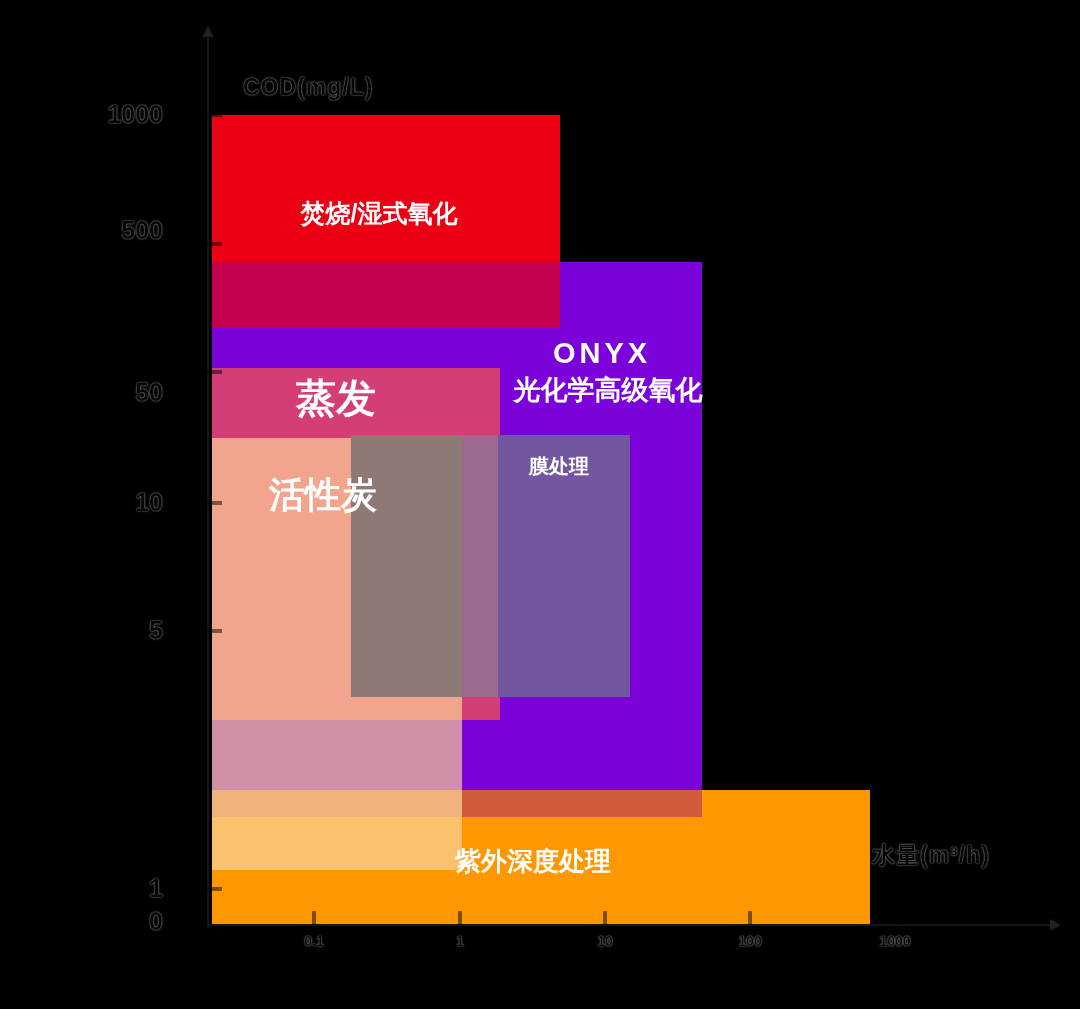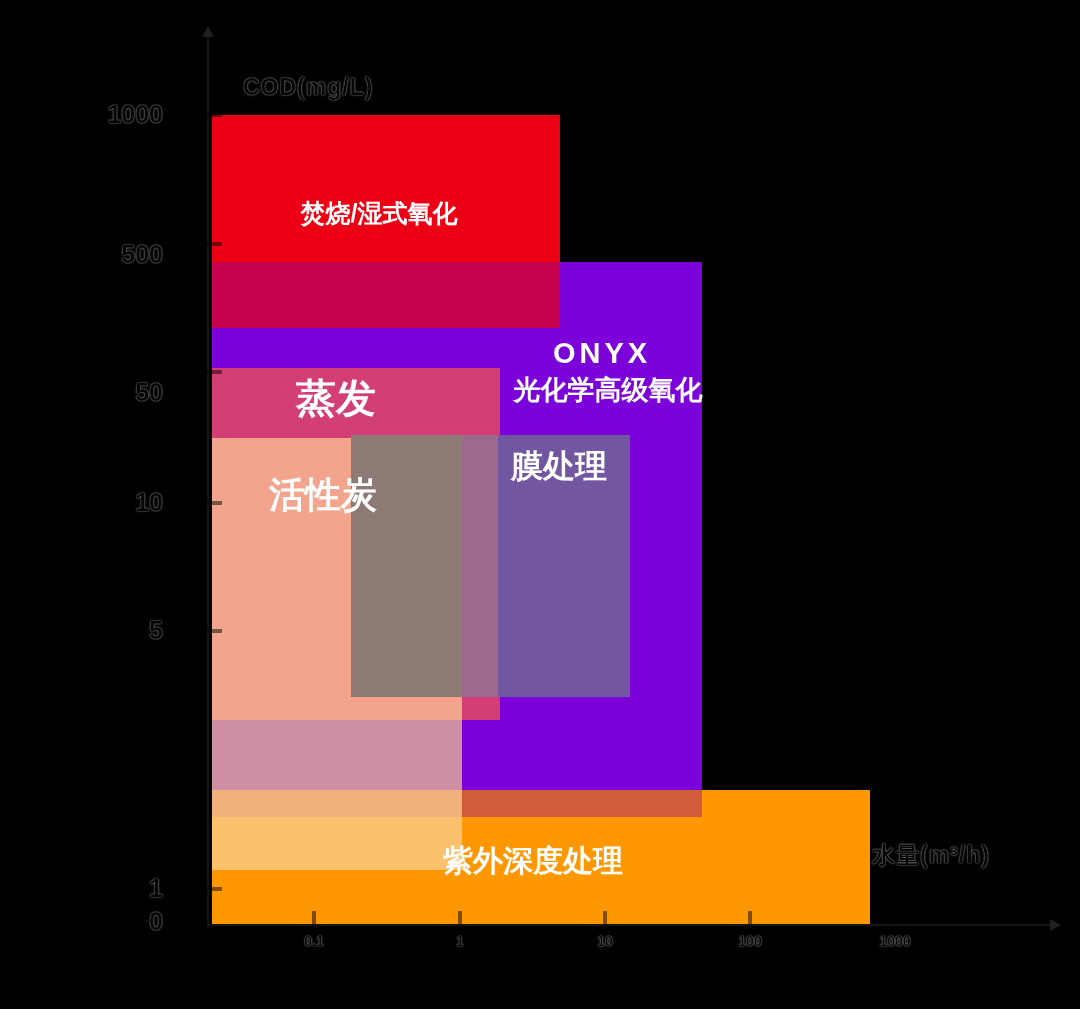--- a/index.html
+++ b/index.html
@@ -42,21 +42,21 @@
 
   <div class="axis-line" style="left:207px;top:36px;width:2px;height:891px;"></div>
   <div class="axis-line" style="left:207px;top:924px;width:845px;height:2px;"></div>
   <div class="arrow" style="left:202px;top:26px;border-left:6px solid transparent;border-right:6px solid transparent;border-bottom:11px solid #202020;"></div>
   <div class="arrow" style="left:1050px;top:919px;border-top:6px solid transparent;border-bottom:6px solid transparent;border-left:11px solid #202020;"></div>
 
   <div id="ticks-layer">
       <div class="ytick" style="left: 206px; top: 113px;"></div>
       <div class="axtext ylab" style="left: 53px; top: 102px;">1000</div>
       <div class="ytick" style="left: 206px; top: 242px;"></div>
-      <div class="axtext ylab" style="left: 53px; top: 242px;">500</div>
+      <div class="axtext ylab" style="left: 53px; top: 218px;">500</div>
       <div class="ytick" style="left: 206px; top: 370px;"></div>
       <div class="axtext ylab" style="left: 53px; top: 359px; margin-top: 21px;">50</div>
       <div class="ytick" style="left: 206px; top: 501px;"></div>
       <div class="axtext ylab" style="left: 53px; top: 490px;">10</div>
       <div class="ytick" style="left: 206px; top: 629px;"></div>
       <div class="axtext ylab" style="left: 53px; top: 618px;">5</div>
       <div class="ytick" style="left: 206px; top: 887px;"></div>
       <div class="axtext ylab" style="left: 53px; top: 876px;">1</div>
       <div class="axtext ylab" style="left: 53px; top: 909px;">0</div>
       <div class="xtick" style="left: 312px; top: 911px;"></div>
@@ -65,24 +65,24 @@
       <div class="axtext xlab" style="left: 460px; top: 934px;">1</div>
       <div class="xtick" style="left: 603px; top: 911px;"></div>
       <div class="axtext xlab" style="left: 605px; top: 934px;">10</div>
       <div class="xtick" style="left: 748px; top: 911px;"></div>
       <div class="axtext xlab" style="left: 750px; top: 934px;">100</div>
       <div class="xtick" style="left: 893px; top: 911px;"></div>
       <div class="axtext xlab" style="left: 895px; top: 934px;">1000</div>
     </div>
 
   <div id="labels-layer">
-      <div class="blk-label" style="left: 533px; top: 861px; font-size: 30px; letter-spacing: 0px;">紫外深度处理</div>
+      <div class="blk-label" style="left: 533px; top: 861px; font-size: 26px; letter-spacing: 0px;">紫外深度处理</div>
       <div class="blk-label" style="left: 602px; top: 353px; font-size: 29px; letter-spacing: 4px;">ONYX</div>
       <div class="blk-label" style="left: 608px; top: 390px; font-size: 27px; letter-spacing: 0px;">光化学高级氧化</div>
       <div class="blk-label" style="left: 379px; top: 213px; font-size: 25px; letter-spacing: 0px;">焚烧/湿式氧化</div>
       <div class="blk-label" style="left: 336px; top: 398px; font-size: 40px; letter-spacing: 0px;">蒸发</div>
       <div class="blk-label" style="left: 323px; top: 495px; font-size: 36px; letter-spacing: 0px;">活性炭</div>
-      <div class="blk-label" style="left: 559px; top: 466px; font-size: 32px; letter-spacing: 0px;">膜处理</div>
+      <div class="blk-label" style="left: 559px; top: 466px; font-size: 20px; letter-spacing: 0px;">膜处理</div>
     </div>
 
   <div class="axtext axtitle" style="left:243px;top:76px;">COD(mg/L)</div>
   <div class="axtext axtitle" style="left:872px;top:844px;">水量(m³/h)</div>
 </div>
 
 </body></html>

